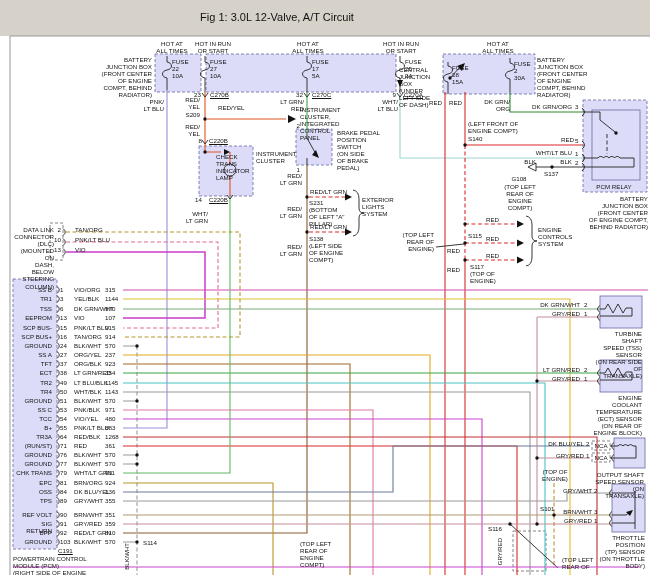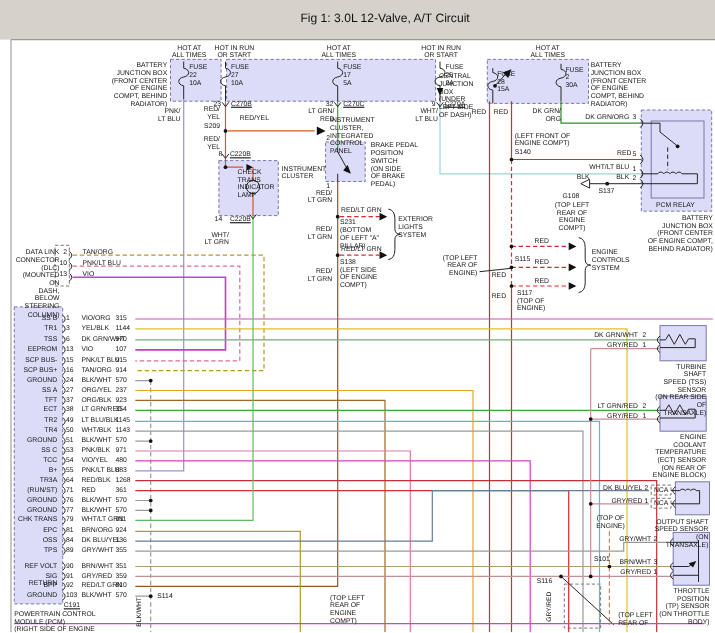--- a/index.html
+++ b/index.html
@@ -1,19 +1,19 @@
 <!DOCTYPE html>
 <html><head>
 <meta charset="utf-8">
 <style>
   html,body{margin:0;padding:0;background:#fff;}
   #stage{position:relative;width:650px;height:575px;overflow:hidden;background:#fff;
          font-family:"Liberation Sans",sans-serif;}
   #titlebar{position:absolute;left:0;top:0;width:650px;height:36px;background:#d6d2c9;}
-  #title{position:absolute;left:127px;top:11px;width:300px;text-align:right;
+  #title{position:absolute;left:127px;top:11px;width:300px;text-align:center;
          font-size:11px;color:#111;}
   #svg-layer{position:absolute;left:0;top:0;z-index:1;}
   #label-layer{position:absolute;left:0;top:0;width:650px;height:575px;z-index:2;}
   .lbl{position:absolute;font-size:6.2px;line-height:1.14;white-space:pre-line;color:#151515;}
   .r{text-align:right;}
   .c{text-align:center;}
   .u{text-decoration:underline;}
   .vert{position:absolute;writing-mode:vertical-rl;transform:rotate(180deg);
         font-size:6px;color:#151515;}
   

